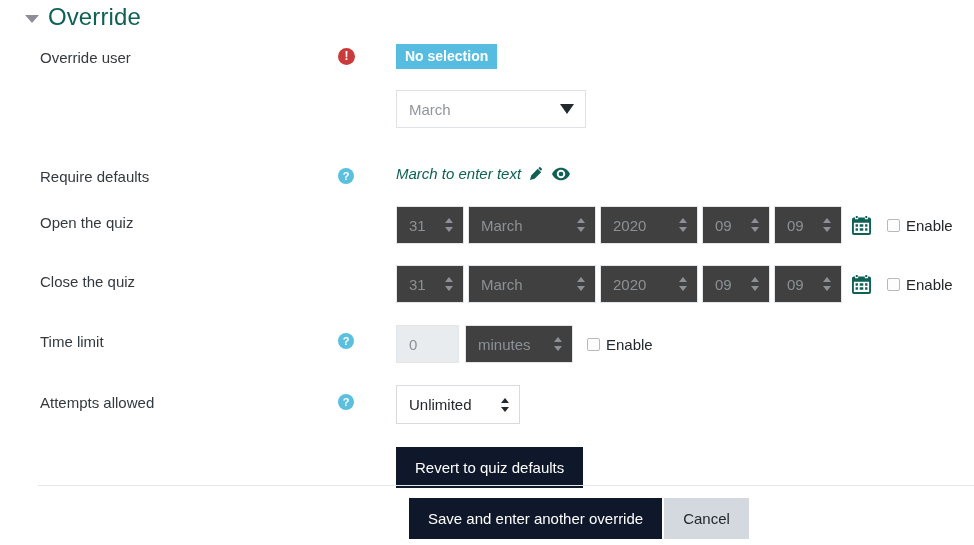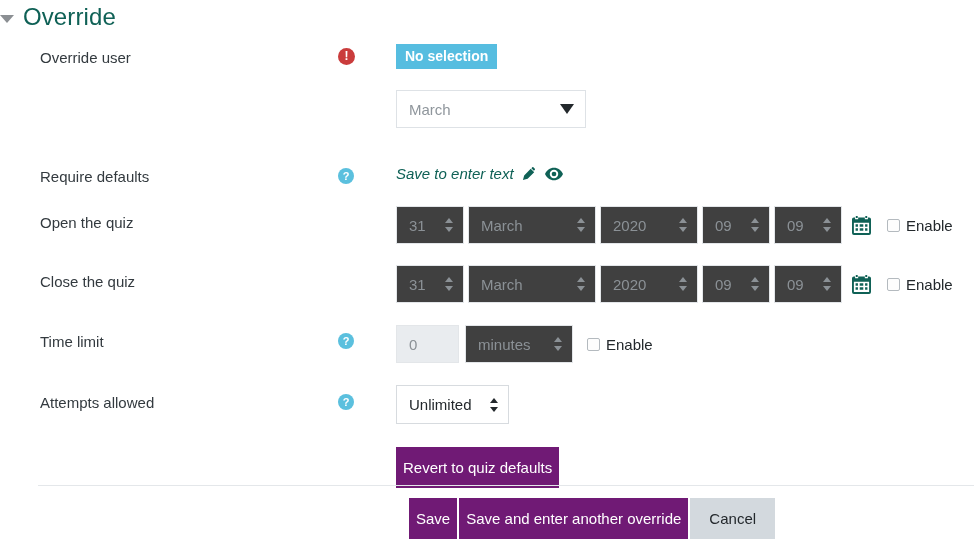--- a/index.html
+++ b/index.html
@@ -19,21 +19,21 @@
 
   
   .section-header {
     position: absolute;
     left: 0;
     top: 0;
     height: 34px;
     display: flex;
     align-items: center;
     gap: 9px;
-    padding-left: 0;
+    padding-left: 25px;
   }
   .collapse-caret {
     width: 0;
     height: 0;
     border-left: 7px solid transparent;
     border-right: 7px solid transparent;
     border-top: 8px solid #8b8f93;
     margin-top: 3px;
     cursor: pointer;
   }
@@ -240,23 +240,23 @@
   
   .btn {
     border: 0;
     font-family: "Liberation Sans", sans-serif;
     font-size: 15px;
     line-height: 1;
     cursor: pointer;
     white-space: nowrap;
   }
   .btn-primary {
-    background: #701a75;
+    background: #0f172a;
     color: #ffffff;
-    padding: 13px 7px;
+    padding: 13px 19px;
   }
   .btn-secondary {
     background: #d3d9de;
     color: #23282c;
     padding: 13px 19px;
   }
 
   
   .divider {
     position: absolute;
@@ -300,21 +300,21 @@
       </div>
     </div>
   </div>
 
   <div class="form-row" style="height:44px;">
     <div class="row-label" style="top:9px;">Require defaults</div>
     <div class="row-helpicon" style="top:6px;">
       <span class="icon-help">?</span>
     </div>
     <div class="row-control inline-edit" style="top:6px;">
-      <span class="inline-edit-text">Save to enter text</span>
+      <span class="inline-edit-text">March to enter text</span>
       <svg class="cal-icon" viewBox="0 0 16 16" style="width:15px;height:15px;">
         <path class="svg-teal" d="M12.1 1.3c-.3-.3-.8-.3-1.1 0l-1 1 2.7 2.7 1-1c.3-.3.3-.8 0-1.1L12.1 1.3zM9.3 3l-7 7L1 15l5-1.3 7-7L9.3 3z"></path>
       </svg>
       <svg class="cal-icon" viewBox="0 0 20 14" style="width:18px;height:14px;">
         <path class="svg-teal" d="M10 0C5.5 0 1.7 2.9 0 7c1.7 4.1 5.5 7 10 7s8.3-2.9 10-7c-1.7-4.1-5.5-7-10-7zm0 11.7A4.7 4.7 0 1 1 10 2.3a4.7 4.7 0 0 1 0 9.4z"></path>
         <circle class="svg-teal" cx="10" cy="7" r="2.6"></circle>
       </svg>
     </div>
   </div>
 
@@ -405,33 +405,32 @@
       </span>
     </div>
   </div>
 
   <div class="form-row" style="height:60px;">
     <div class="row-label" style="top:12px;">Attempts allowed</div>
     <div class="row-helpicon" style="top:9px;">
       <span class="icon-help">?</span>
     </div>
     <div class="row-control" style="top:2px;">
-      <span class="sel enabled" style="width:113px; height:39px;">
+      <span class="sel enabled" style="width:124px; height:39px;">
         <span class="sel-val">Unlimited</span>
           <span class="updown"></span>
       </span>
     </div>
   </div>
 
   <div class="form-row" style="height:60px;">
     <div class="row-control" style="top:4px;">
       <button class="btn btn-primary">Revert to quiz defaults</button>
     </div>
   </div>
 
 </div>
 
 <div class="divider"></div>
 <div class="footer-actions">
-  <button class="btn btn-primary">Save</button>
   <button class="btn btn-primary">Save and enter another override</button>
   <button class="btn btn-secondary">Cancel</button>
 </div>
 
 </body></html>

